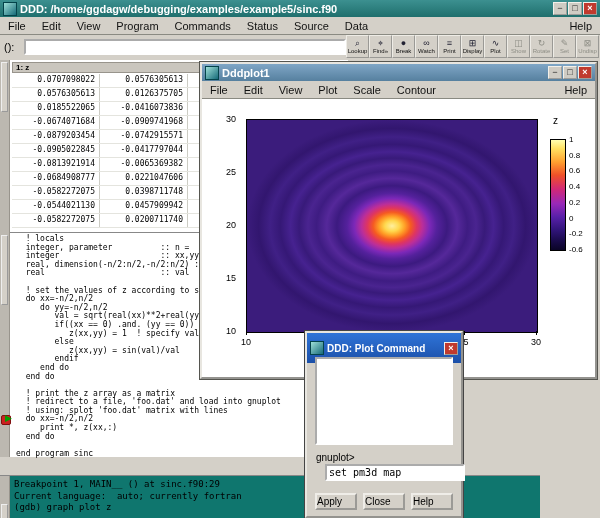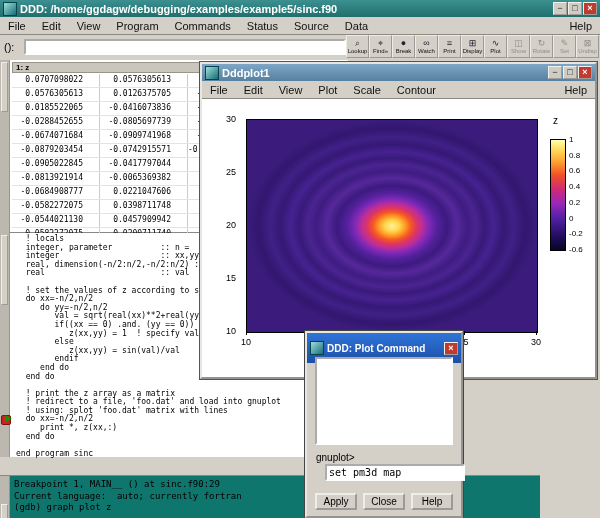--- a/index.html
+++ b/index.html
@@ -36,21 +36,21 @@
   
   .v-scrollbar{position:absolute;left:0;width:10px;background:#bcb8b0;border-right:1px solid #98948c;box-sizing:border-box;}
   .sb-thumb{position:absolute;left:1px;width:7px;background:#d4d0c8;border:1px outset #eee;box-sizing:border-box;}
 
   
   #data-pane{position:absolute;left:0;top:60px;width:348px;height:173px;background:#fff;border-bottom:1px solid #888;box-sizing:border-box;}
   #data-title{position:absolute;left:12px;top:2px;width:268px;height:11px;background:#cac6be;
     border:1px solid #98948c;font-size:8px;font-weight:bold;line-height:10px;padding-left:3px;box-sizing:border-box;}
   #matrix-rows{position:absolute;left:12px;top:14px;}
   .mrow{display:flex;height:13px;border-bottom:1px solid #e4e4de;}
-  .mcell{width:88px;font:8px/12px "DejaVu Sans Mono",monospace;text-align:right;padding-right:16px;
+  .mcell{width:88px;font:8px/12px "DejaVu Sans Mono",monospace;text-align:right;padding-right:4px;
     border-right:1px solid #ccccc4;box-sizing:border-box;color:#000;}
 
   
   #source-pane{position:absolute;left:0;top:233px;width:348px;height:224px;background:#fff;}
   #code-lines{position:absolute;left:16px;top:2px;}
   .code-line{font:8px/8.6px "DejaVu Sans Mono",monospace;white-space:pre;color:#000;}
   #bp-glyph{position:absolute;left:1px;width:16px;height:10px;z-index:3;}
   .bp-stop{position:absolute;left:0;top:0;width:8px;height:8px;background:#cc2222;border:1px solid #801010;border-radius:2px;}
   .bp-arrow{position:absolute;left:4px;top:-2px;font-size:9px;color:#00a000;}
 
@@ -88,21 +88,21 @@
   #plot-dialog{position:absolute;left:305px;top:331px;width:158px;height:187px;background:#d4d0c8;
     border:2px outset #e8e6e0;outline:1px solid #444;box-sizing:border-box;z-index:20;}
   #dialog-titlebar{background:linear-gradient(#2f74d8,#1b4fa8);height:30px;}
   #dialog-titlebar .tb-title{font-size:10px;}
   #dialog-listbox{position:absolute;left:8px;top:24px;width:138px;height:88px;background:#fff;border:2px inset #fff;box-sizing:border-box;}
   #dialog-prompt{position:absolute;left:9px;top:119px;font-size:10px;color:#000;}
   #dialog-input{position:absolute;left:18px;top:131px;width:132px;height:13px;border:2px inset #fff;
     background:#fff;font:10px "DejaVu Sans Mono",monospace;padding:0 2px;}
   #dialog-buttons{position:absolute;left:8px;top:160px;width:138px;display:flex;justify-content:space-between;}
   .dlg-btn{width:42px;height:17px;background:#d4d0c8;border:2px outset #efede8;font-size:10px;
-    text-align:center;line-height:14px;box-sizing:border-box;color:#000;}
+    line-height:14px;box-sizing:border-box;color:#000;}
 </style>
 </head>
 <body>
 
 <div id="screen">
 
   <div id="main-titlebar" class="titlebar">
     <span class="app-icon"></span>
     <span class="tb-title">DDD: /home/ggdagw/debugging/examples/example5/sinc.f90</span>
     <span class="tb-btns">
@@ -190,25 +190,20 @@
         </div>
         <div class="mrow">
           <div class="mcell">0.0576305613</div>
           <div class="mcell">0.0126375705</div>
           <div class="mcell">-0.0416073836</div>
         </div>
         <div class="mrow">
           <div class="mcell">0.0185522065</div>
           <div class="mcell">-0.0416073836</div>
           <div class="mcell">-0.0839530948</div>
-        </div>
-        <div class="mrow">
-          <div class="mcell">-0.0288452655</div>
-          <div class="mcell">-0.0805697739</div>
-          <div class="mcell">-0.0878605043</div>
         </div>
         <div class="mrow">
           <div class="mcell">-0.0674071684</div>
           <div class="mcell">-0.0909741968</div>
           <div class="mcell">-0.0544021130</div>
         </div>
         <div class="mrow">
           <div class="mcell">-0.0879203454</div>
           <div class="mcell">-0.0742915571</div>
           <div class="mcell">-0.000975500268</div>

